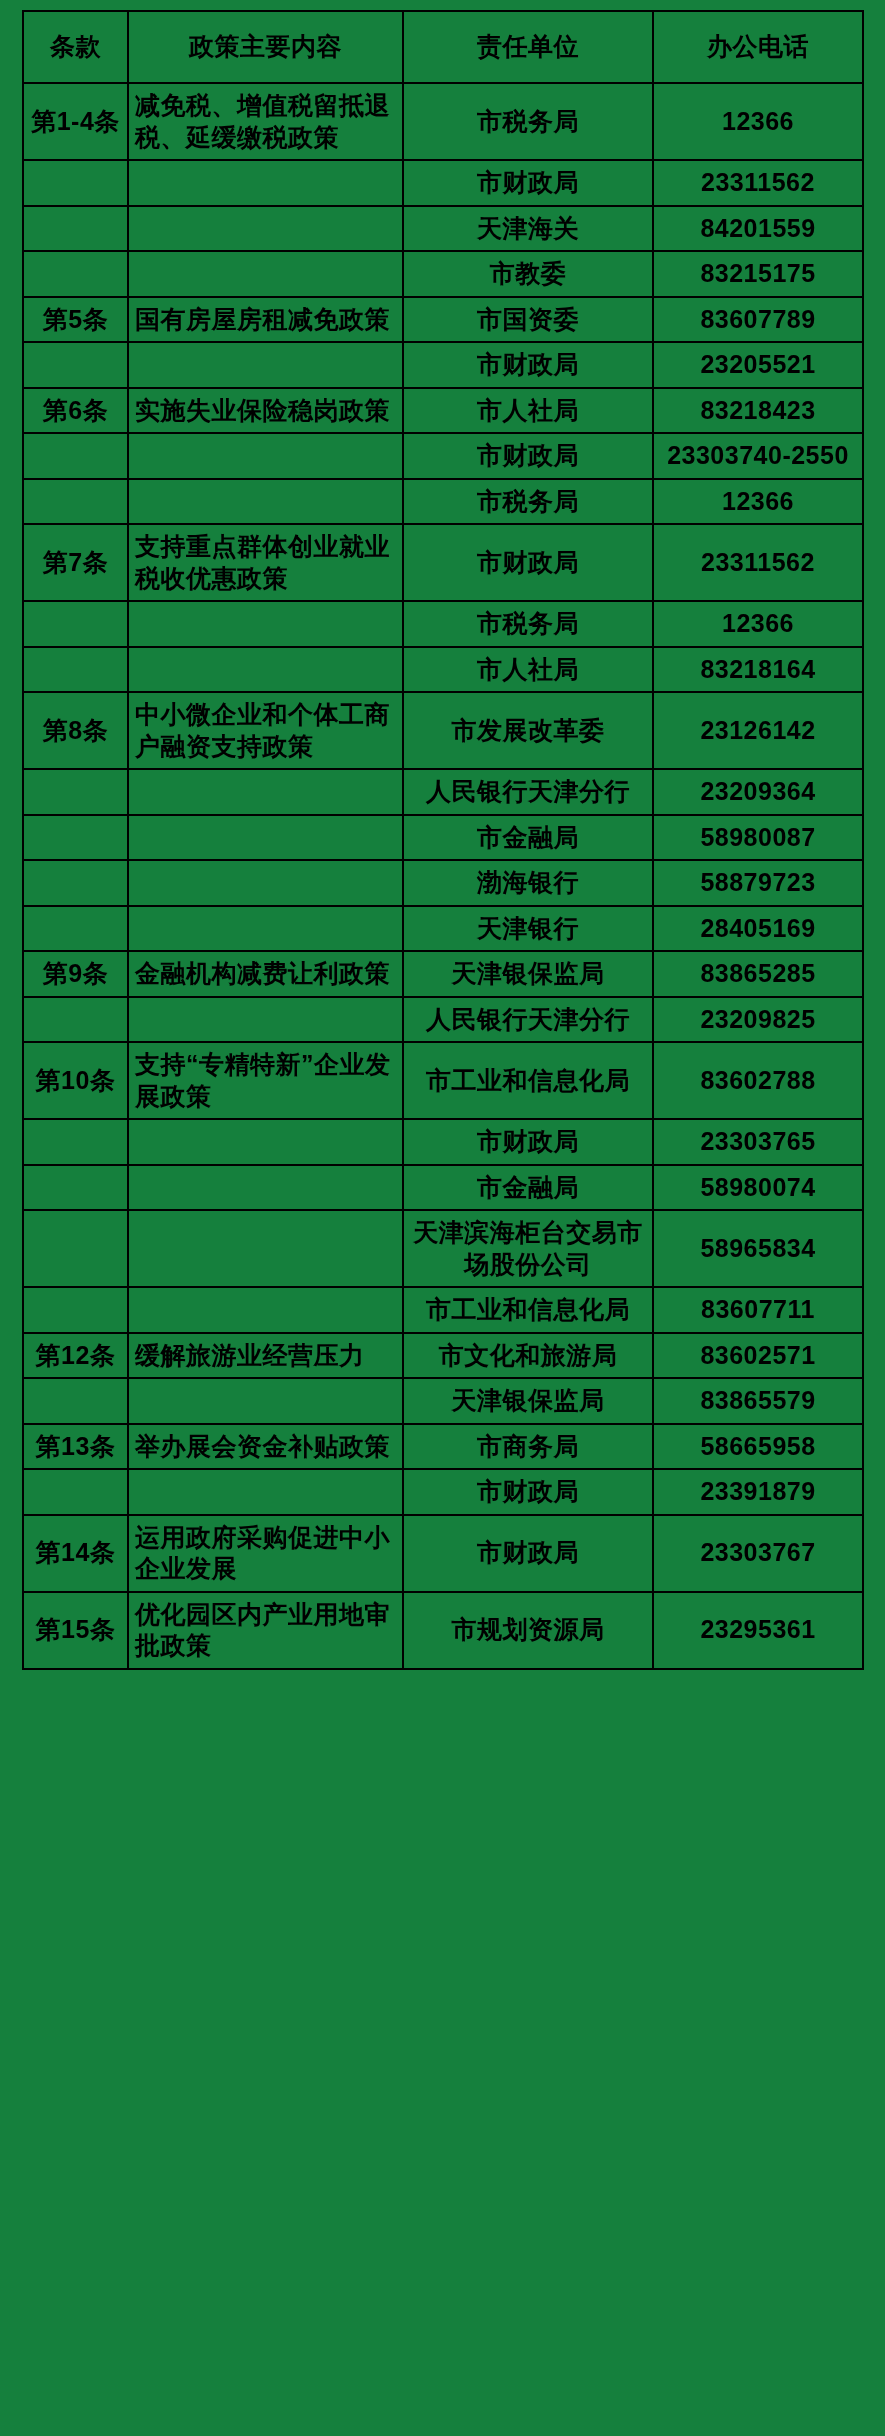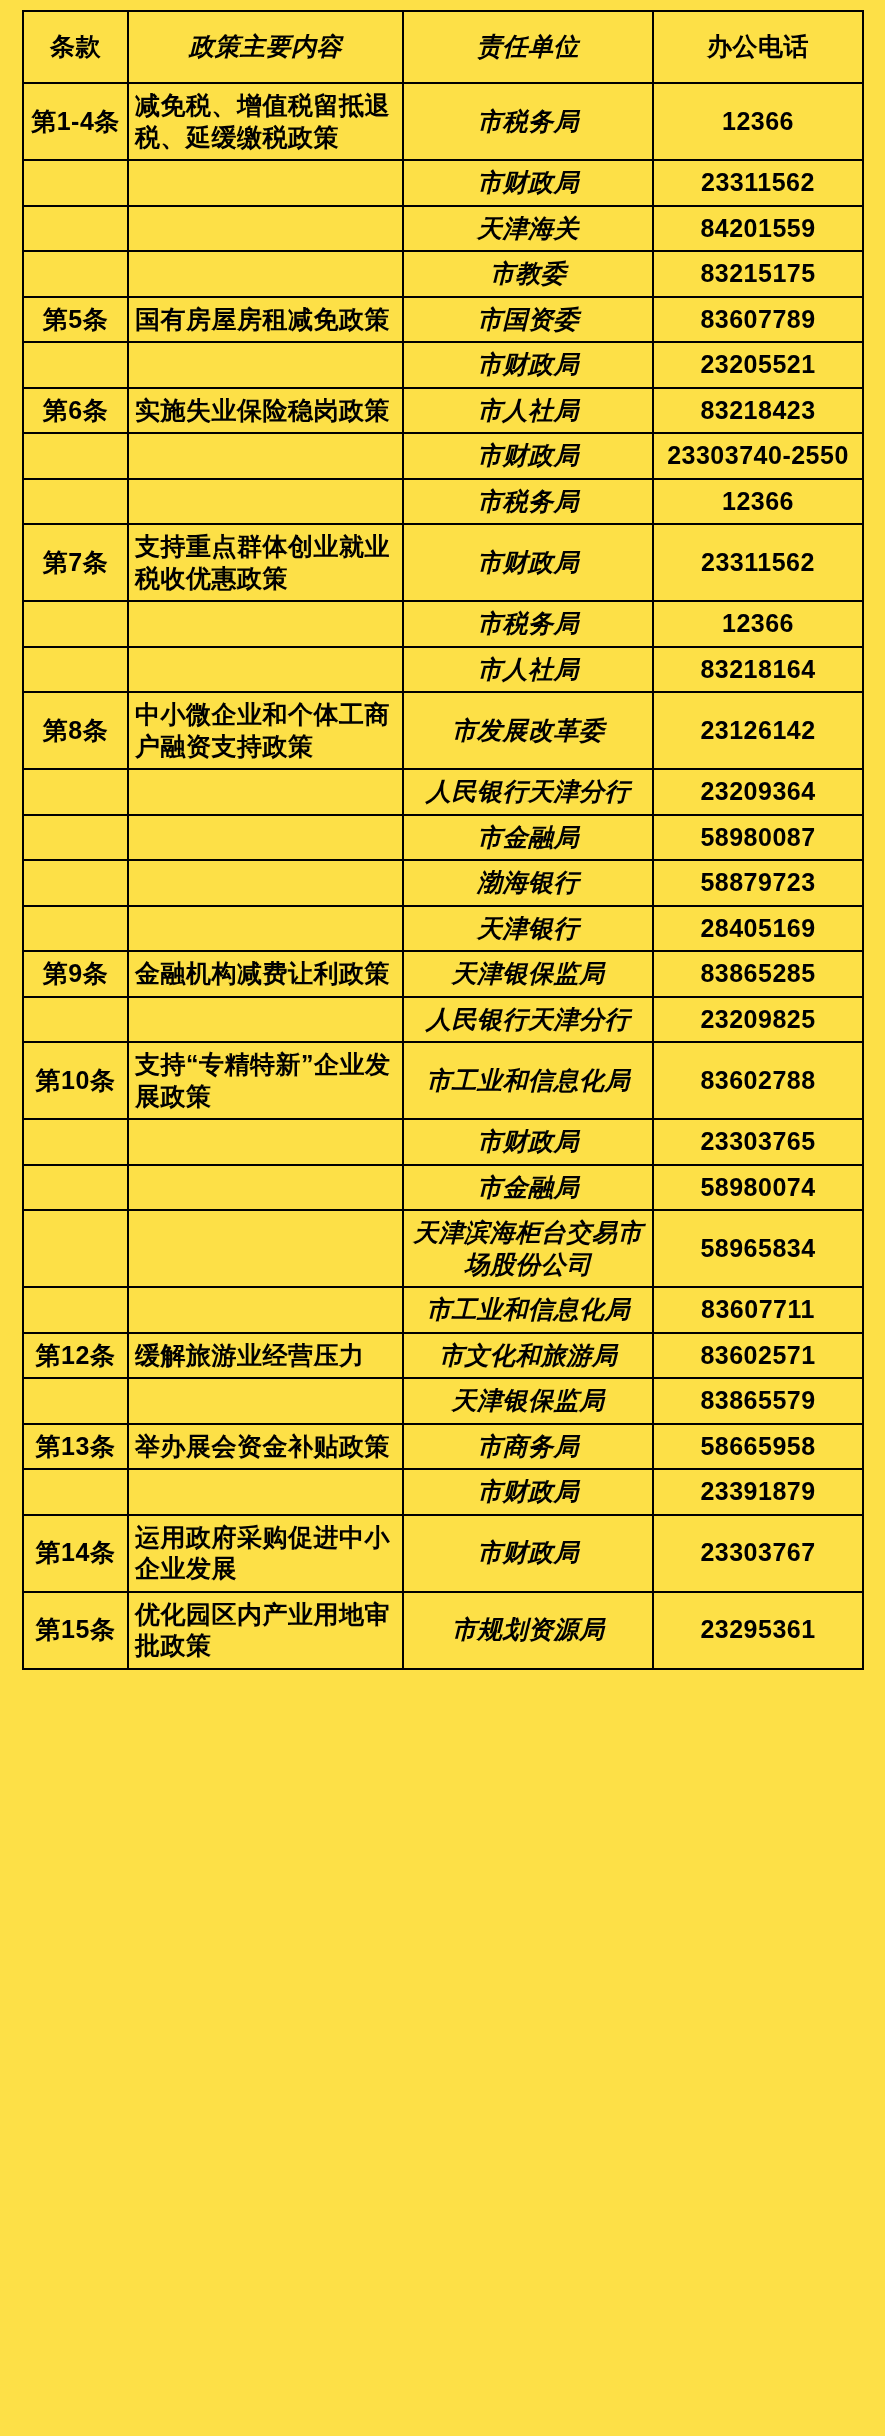--- a/index.html
+++ b/index.html
@@ -10,21 +10,21 @@
   body {
     width: 885px;
     font-family: "Liberation Sans", "DejaVu Sans", sans-serif;
     color: #000000;
   }
   .page {
     width: 885px;
     min-height: 2436px;
     box-sizing: border-box;
     padding: 10px 22px 10px 22px;
-    background: #fde047;
+    background: #15803d;
   }
   table.policy-table {
     border-collapse: collapse;
     table-layout: fixed;
     width: 840px;
     margin: 0;
   }
   table.policy-table td,
   table.policy-table th {
     border: 2px solid #000000;
@@ -47,21 +47,20 @@
   .cell-clause {
     text-align: center;
     white-space: normal;
   }
   .cell-content {
     text-align: left;
     margin-left: 12px;
   }
   .cell-unit {
     text-align: center;
-    font-style: italic;
   }
   .cell-phone {
     text-align: center;
     border-radius: 23px;
   }
   .empty-cell { }
 </style>
 </head>
 <body>
 

